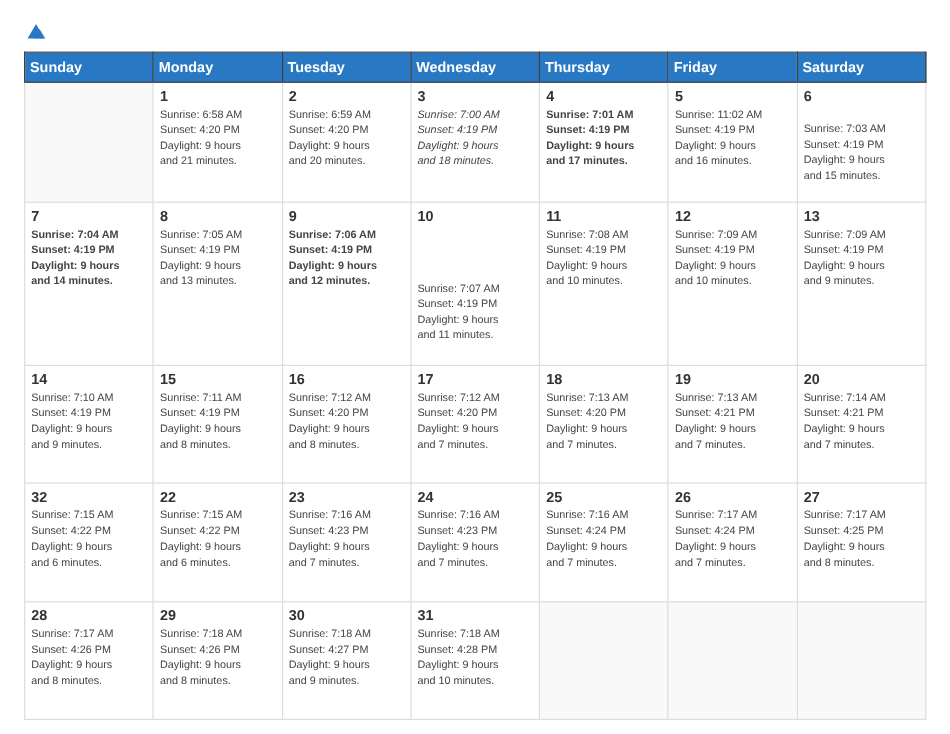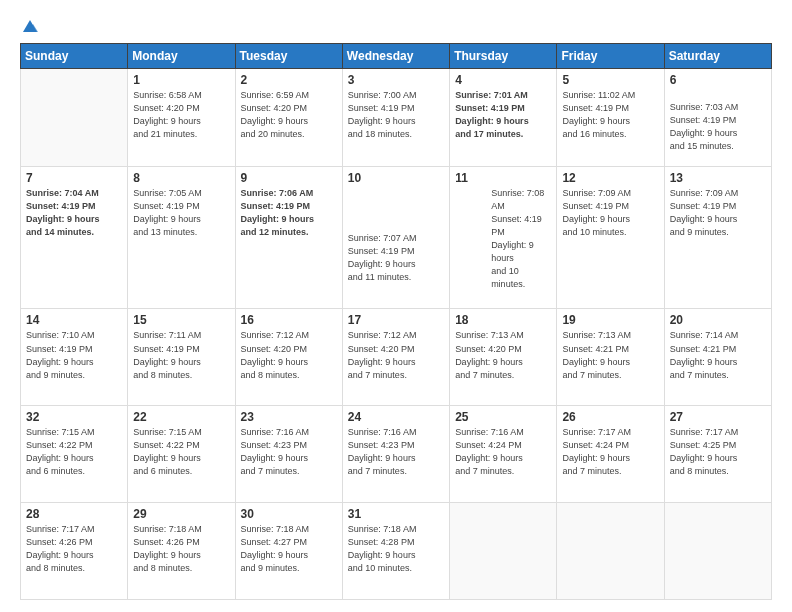--- a/index.html
+++ b/index.html
@@ -130,21 +130,21 @@
           </td>
           <td>
             <div class="day-number">2</div>
             <div class="day-info" style="white-space: pre-line;">Sunrise: 6:59 AM
 Sunset: 4:20 PM
 Daylight: 9 hours
 and 20 minutes.</div>
           </td>
           <td>
             <div class="day-number">3</div>
-            <div class="day-info" style="white-space: pre-line;">Sunrise: 7:00 AM
+            <div class="day-info" style="white-space: pre-line; font-style: italic;">Sunrise: 7:00 AM
 Sunset: 4:19 PM
 Daylight: 9 hours
 and 18 minutes.</div>
           </td>
           <td>
             <div class="day-number">4</div>
             <div class="day-info" style="white-space: pre-line; font-weight: bold;">Sunrise: 7:01 AM
 Sunset: 4:19 PM
 Daylight: 9 hours
 and 17 minutes.</div>
@@ -188,21 +188,21 @@
           </td>
           <td>
             <div class="day-number">10</div>
             <div class="day-info" style="white-space: pre-line; margin-top: 47px;">Sunrise: 7:07 AM
 Sunset: 4:19 PM
 Daylight: 9 hours
 and 11 minutes.</div>
           </td>
           <td>
             <div class="day-number">11</div>
-            <div class="day-info" style="white-space: pre-line; margin-left: 36px;">Sunrise: 7:08 AM
+            <div class="day-info" style="white-space: pre-line;">Sunrise: 7:08 AM
 Sunset: 4:19 PM
 Daylight: 9 hours
 and 10 minutes.</div>
           </td>
           <td>
             <div class="day-number">12</div>
             <div class="day-info" style="white-space: pre-line;">Sunrise: 7:09 AM
 Sunset: 4:19 PM
 Daylight: 9 hours
 and 10 minutes.</div>

